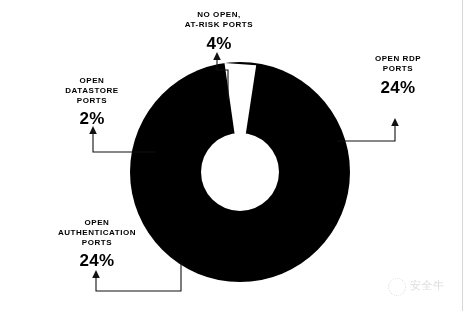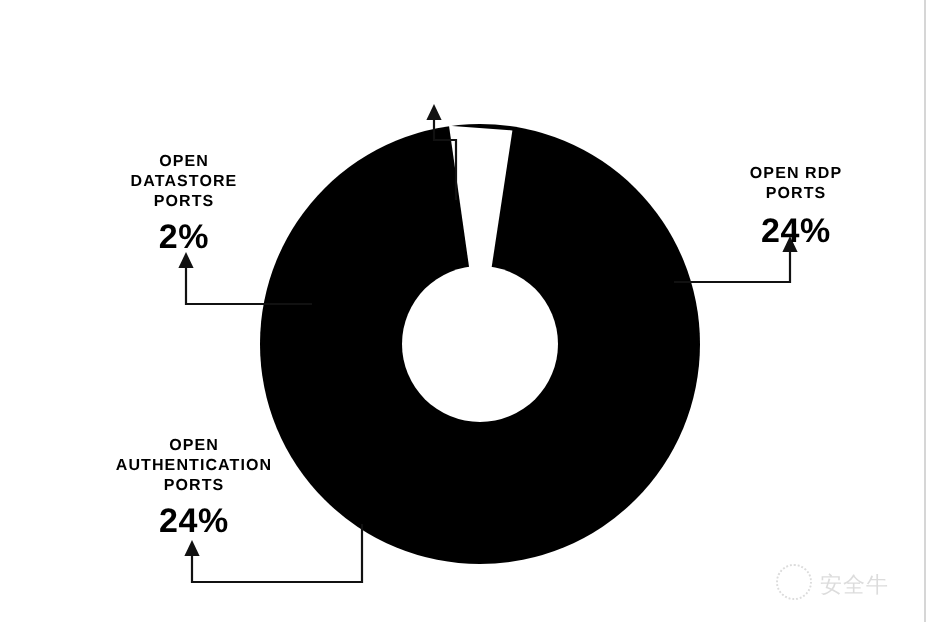--- a/index.html
+++ b/index.html
@@ -56,42 +56,42 @@
   }
   .callout .pct {
     font-size: 17px;
     font-weight: 700;
     letter-spacing: 0.3px;
     margin-top: 4px;
   }
 
   #callout-noopen      { left: 160px; top: 10px;  width: 118px; }
   #callout-datastore   { left: 46px;  top: 76px;  width: 92px;  }
-  #callout-rdp         { left: 352px; top: 82px;  width: 92px;  }
+  #callout-rdp         { left: 352px; top: 54px;  width: 92px;  }
   #callout-auth        { left: 34px;  top: 218px; width: 126px; }
 
   
   #leaders {
     position: absolute;
     left: 0;
     top: 0;
     width: 468px;
     height: 311px;
     pointer-events: none;
   }
 
   
   #watermark {
     position: absolute;
     left: 388px;
     top: 278px;
     width: 74px;
     height: 22px;
     display: flex;
-    align-items: flex-end;
+    align-items: flex-start;
     gap: 4px;
     opacity: 0.30;
   }
   #watermark .wm-logo {
     width: 16px;
     height: 16px;
     border-radius: 50%;
     border: 1px dotted #8d8d8d;
     flex: 0 0 auto;
   }
@@ -132,20 +132,25 @@
       <path d="M 96 275 L 96 291 L 181 291 L 181 262"></path>
     </g>
     <g fill="#111111">
       <polygon points="217,52 213.2,60 220.8,60"></polygon>
       <polygon points="93,126 89.2,134 96.8,134"></polygon>
       <polygon points="395,118 391.2,126 398.8,126"></polygon>
       <polygon points="96,270 92.2,278 99.8,278"></polygon>
     </g>
   </svg>
 
+  <div class="callout" id="callout-noopen">
+    <div class="cap">NO OPEN,
+AT-RISK PORTS</div>
+    <div class="pct">4%</div>
+  </div>
 
   <div class="callout" id="callout-datastore">
     <div class="cap">OPEN
 DATASTORE
 PORTS</div>
     <div class="pct">2%</div>
   </div>
 
   <div class="callout" id="callout-rdp">
     <div class="cap">OPEN RDP

